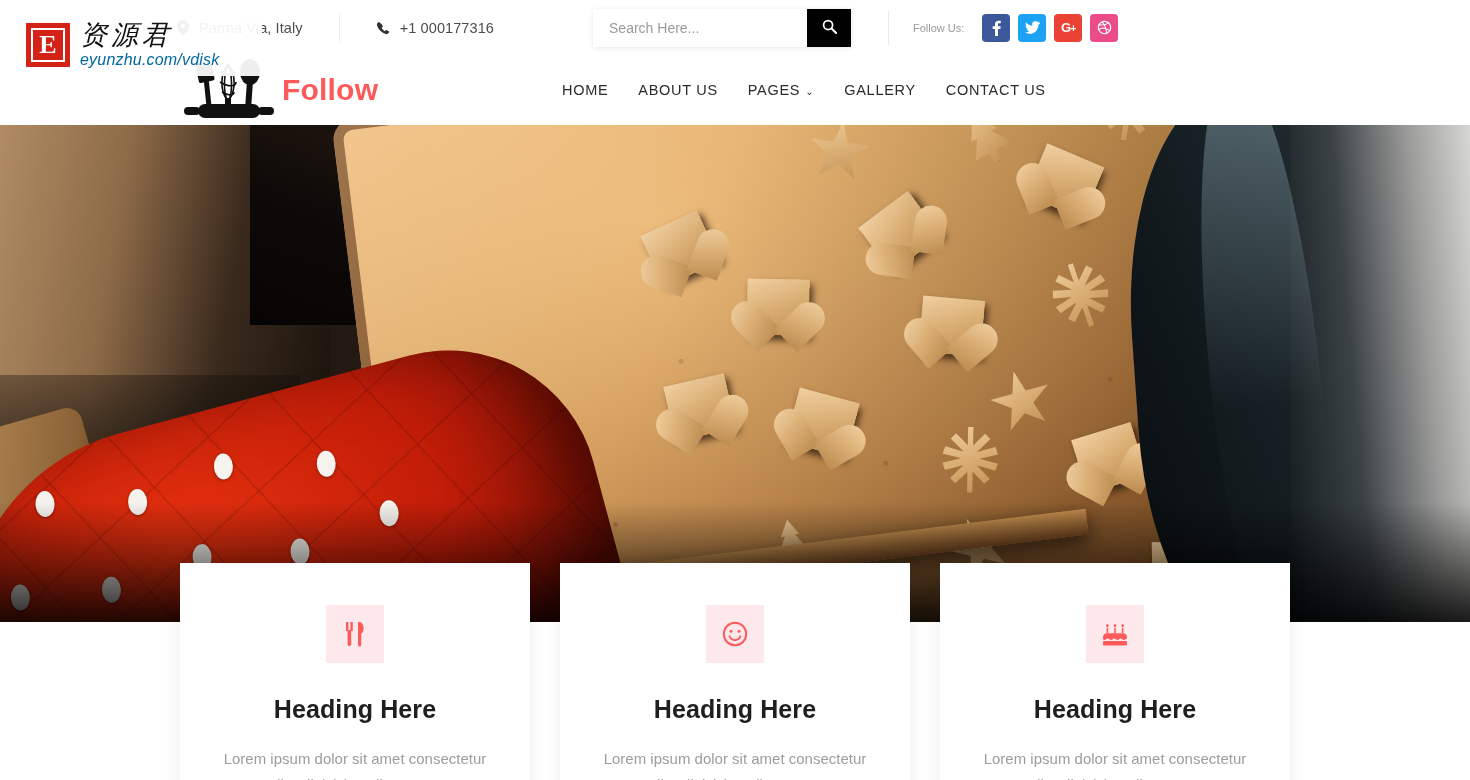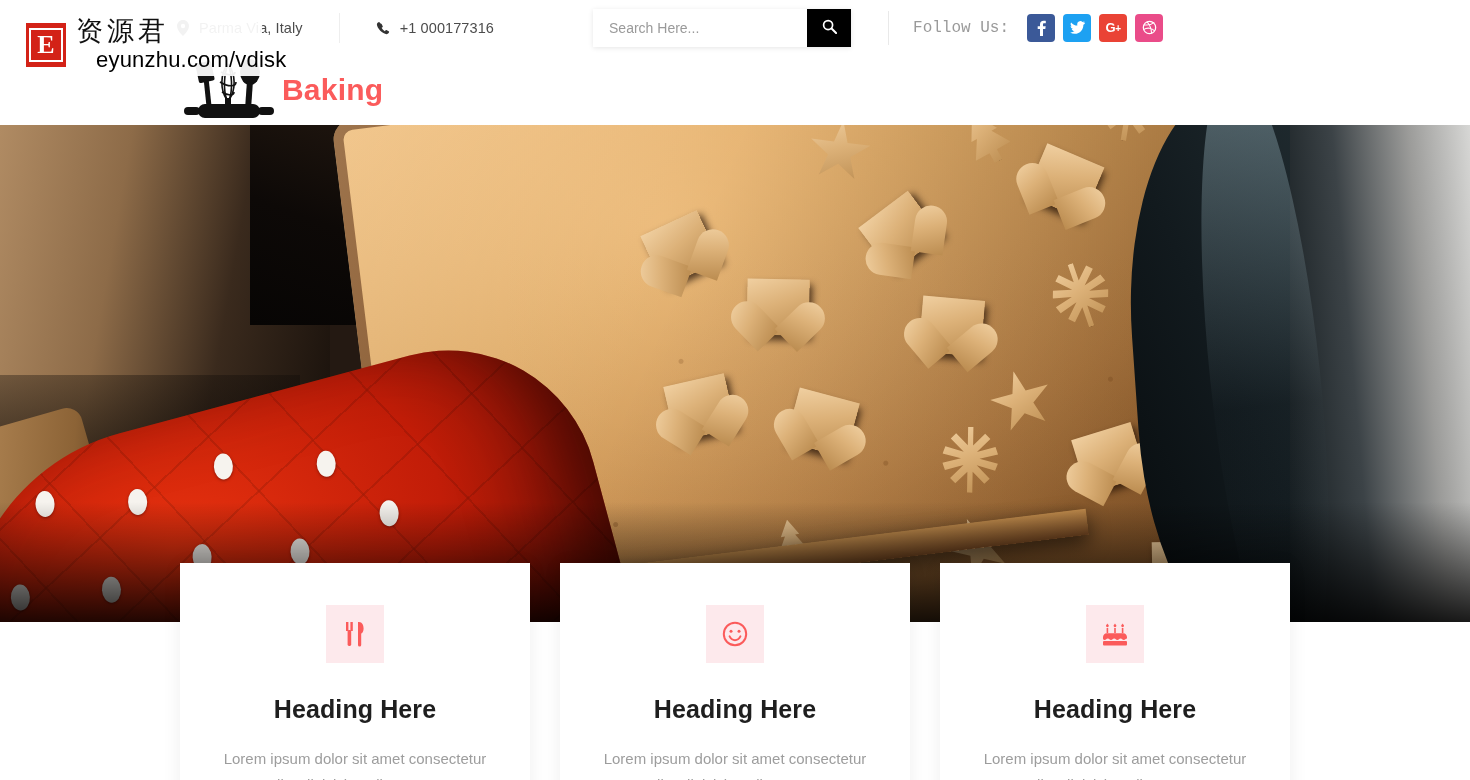--- a/index.html
+++ b/index.html
@@ -55,21 +55,21 @@
   }
   .tb-search input::placeholder { color:#9a9a9a; }
   .tb-search-btn {
     width: 44px; height: 38px;
     background: #000; border: none; cursor: pointer;
     display: flex; align-items: center; justify-content: center;
   }
 
   .tb-divider2 { width:1px; height:34px; background:#e9e9e9; margin: 0 24px 0 37px; }
 
-  .tb-follow { font-size: 16px; color: #9a9a9a; margin-right: 18px; font-family: Liberation Mono, monospace; }
+  .tb-follow { font-size: 11px; color: #9a9a9a; margin-right: 18px; }
   .socials { display: flex; gap: 8px; }
   .soc {
     width: 28px; height: 28px; border-radius: 4px;
     display: flex; align-items: center; justify-content: center;
     color: #fff; font-weight: bold; font-size: 14px;
     cursor: pointer;
   }
 
   
   .navbar {
@@ -288,26 +288,26 @@
     display: flex; align-items: center; justify-content: center;
     position: relative;
   }
   .wm-logo-inner {
     width: 34px; height: 34px;
     border: 2px solid #ffffff;
     display:flex; align-items:center; justify-content:center;
     color:#fff; font-family: "Liberation Serif", serif;
     font-weight: bold; font-size: 26px; line-height: 1;
   }
-  .wm-right { margin-left: 10px; display:flex; flex-direction:column; }
+  .wm-right { margin-left: 10px; display:flex; flex-direction:column;font-style:italic; }
   .wm-cn {
     font-size: 27px; color: #111; letter-spacing: 4px;
     font-family: "DejaVu Sans", sans-serif; line-height: 1.05;
   }
-  .wm-url { font-size: 22px; color:#000000; letter-spacing:.2px; margin-top:1px;margin-left:20px; }
+  .wm-url { font-size: 16px; color:#0369a1; letter-spacing:.2px; margin-top:1px; }
 </style>
 </head>
 <body>
 
 <div class="page">
 
   <div class="topbar">
     <div class="topbar-inner">
 
       <div class="tb-item tb-addr">
@@ -398,23 +398,41 @@
             <rect x="66" y="26" width="6" height="26" transform="rotate(4 69 39)"></rect>
           </g>
 
           <g fill="#111">
             <rect x="18" y="48" width="62" height="14" rx="7"></rect>
             <rect x="4" y="51" width="16" height="8" rx="4"></rect>
             <rect x="78" y="51" width="16" height="8" rx="4"></rect>
           </g>
         </svg>
       </div>
-      <div class="brand-text">Baking</div>
-    </div>
-
+      <div class="brand-text">Follow</div>
+    </div>
+
+    <div class="nav-links">
+      <a class="nav-link">
+        <span>HOME</span>
+      </a>
+      <a class="nav-link">
+        <span>ABOUT US</span>
+      </a>
+      <a class="nav-link">
+        <span>PAGES</span>
+        <span class="caret">⌄</span>
+      </a>
+      <a class="nav-link">
+        <span>GALLERY</span>
+      </a>
+      <a class="nav-link">
+        <span>CONTACT US</span>
+      </a>
+    </div>
 
   </div>
 
   <div class="hero">
     <div class="hero-img">
 
       <div class="oven-left-wall"></div>
       <div class="oven-top-dark"></div>
       <div class="oven-left-dark"></div>
 

